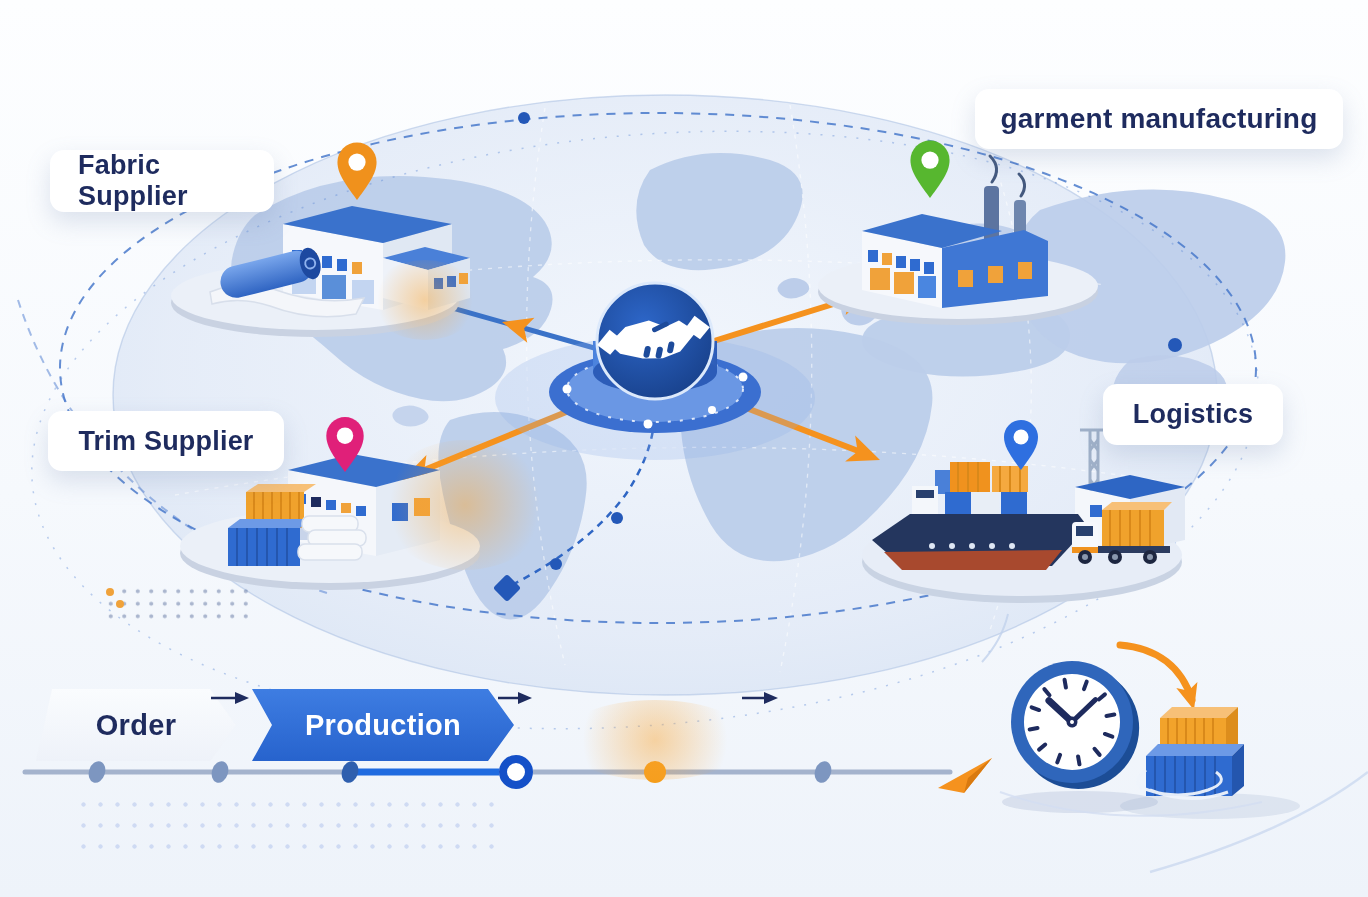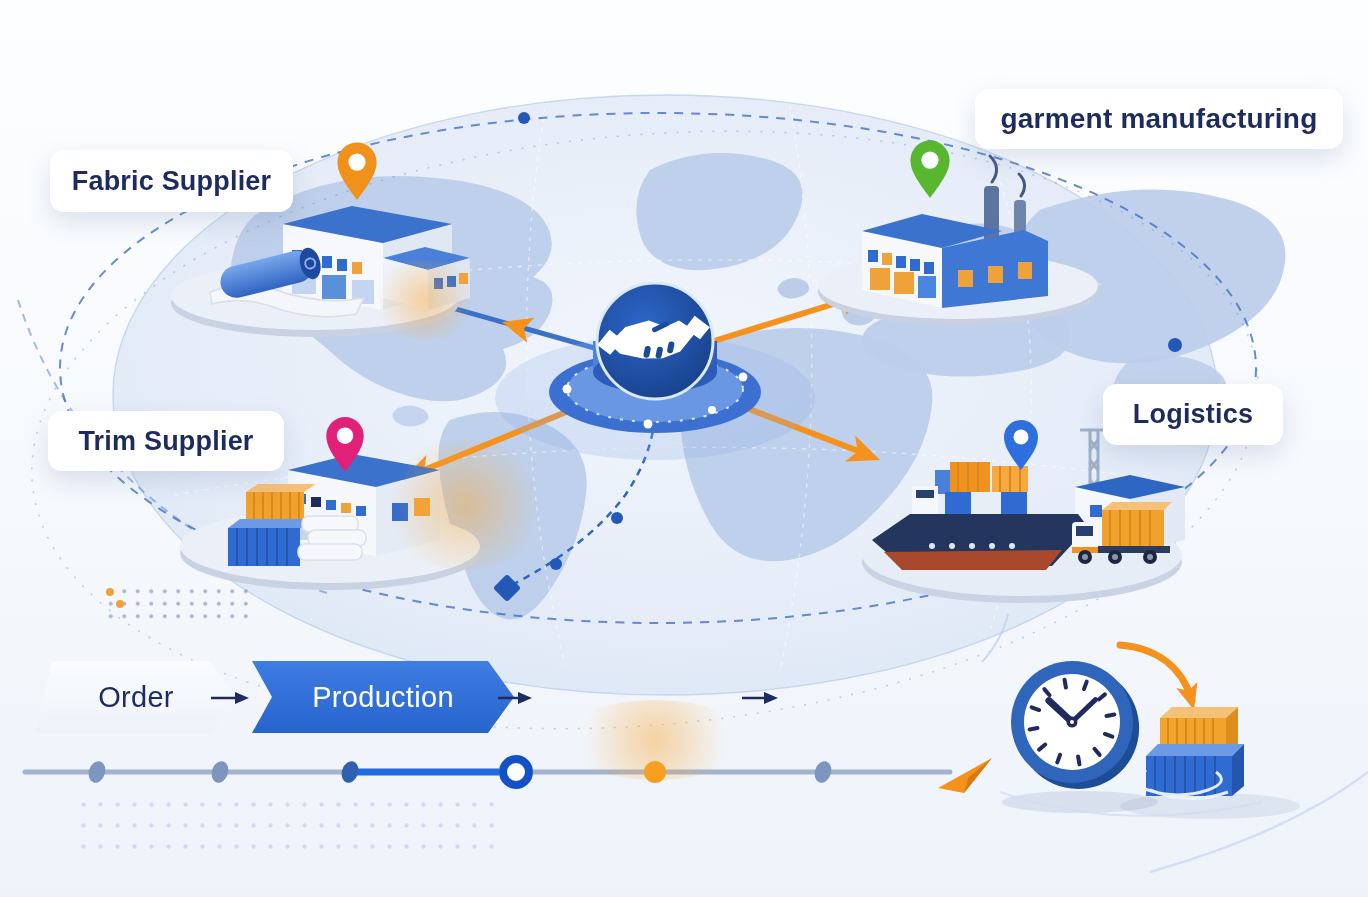--- a/index.html
+++ b/index.html
@@ -15,23 +15,23 @@
   .card{
     position:absolute;z-index:7;
     background:#ffffff;border-radius:14px;
     box-shadow:0 10px 24px rgba(110,130,175,.22);
     display:flex;align-items:center;justify-content:center;
     color:#1e2b5e;font-weight:700;font-size:27px;letter-spacing:.2px;
   }
 
   
   .step{
-    position:absolute;top:661px;height:72px;z-index:5;
+    position:absolute;top:689px;height:72px;z-index:5;
     display:flex;align-items:center;justify-content:center;
-    font-weight:400;font-size:29px;letter-spacing:.3px;
+    font-weight:700;font-size:29px;letter-spacing:.3px;
   }
   .step-light{
     background:linear-gradient(180deg,#fafcfe,#eef2f9);
     color:#1e2b5e;
     filter:drop-shadow(0 6px 10px rgba(120,140,180,.25));
   }
   .step-blue{
     background:linear-gradient(180deg,#3e7de2,#2763cd);
     color:#ffffff;
     filter:drop-shadow(0 7px 10px rgba(40,80,160,.35));
@@ -382,21 +382,21 @@
       <path d="M1150 872 Q 1290 832 1368 772" stroke="#ccd9f0" stroke-width="2.5"></path>
       <path d="M1000 792 Q 1120 834 1262 802" stroke="#d4def2" stroke-width="2"></path>
       <path d="M982 662 Q 1002 640 1008 614" stroke="#c2d2ec" stroke-width="2"></path>
     </g>
   </svg>
 
   <div class="glow glow-orange" style="left:380px;top:440px;width:170px;height:130px;"></div>
   <div class="glow glow-orange" style="left:560px;top:700px;width:190px;height:80px;"></div>
   <div class="glow glow-orange" style="left:370px;top:260px;width:110px;height:80px;"></div>
 
-  <div class="card" style="left:50px;top:150px;width:243px;height:62px;">Fabric Supplier</div>
+  <div class="card" style="left:50px;top:150px;width:196px;height:62px;padding-left:28px;">Fabric Supplier</div>
   <div class="card" style="left:48px;top:411px;width:236px;height:60px;">Trim Supplier</div>
   <div class="card" style="left:975px;top:89px;width:368px;height:60px;font-size:28px;">garment manufacturing</div>
   <div class="card" style="left:1103px;top:384px;width:180px;height:61px;">Logistics</div>
 
   <div class="step step-light step-start" style="left:36px;width:200px;">Order</div>
   <svg class="step-arrow" style="left:209px;" width="42" height="16" viewBox="0 0 42 16">
     <line x1="2" y1="8" x2="28" y2="8" stroke="#1e2b5e" stroke-width="2.5"></line>
     <polygon points="40,8 26,2 26,14" fill="#1e2b5e"></polygon>
   </svg>
   <div class="step step-blue step-chevron" style="left:252px;width:262px;">Production</div>

